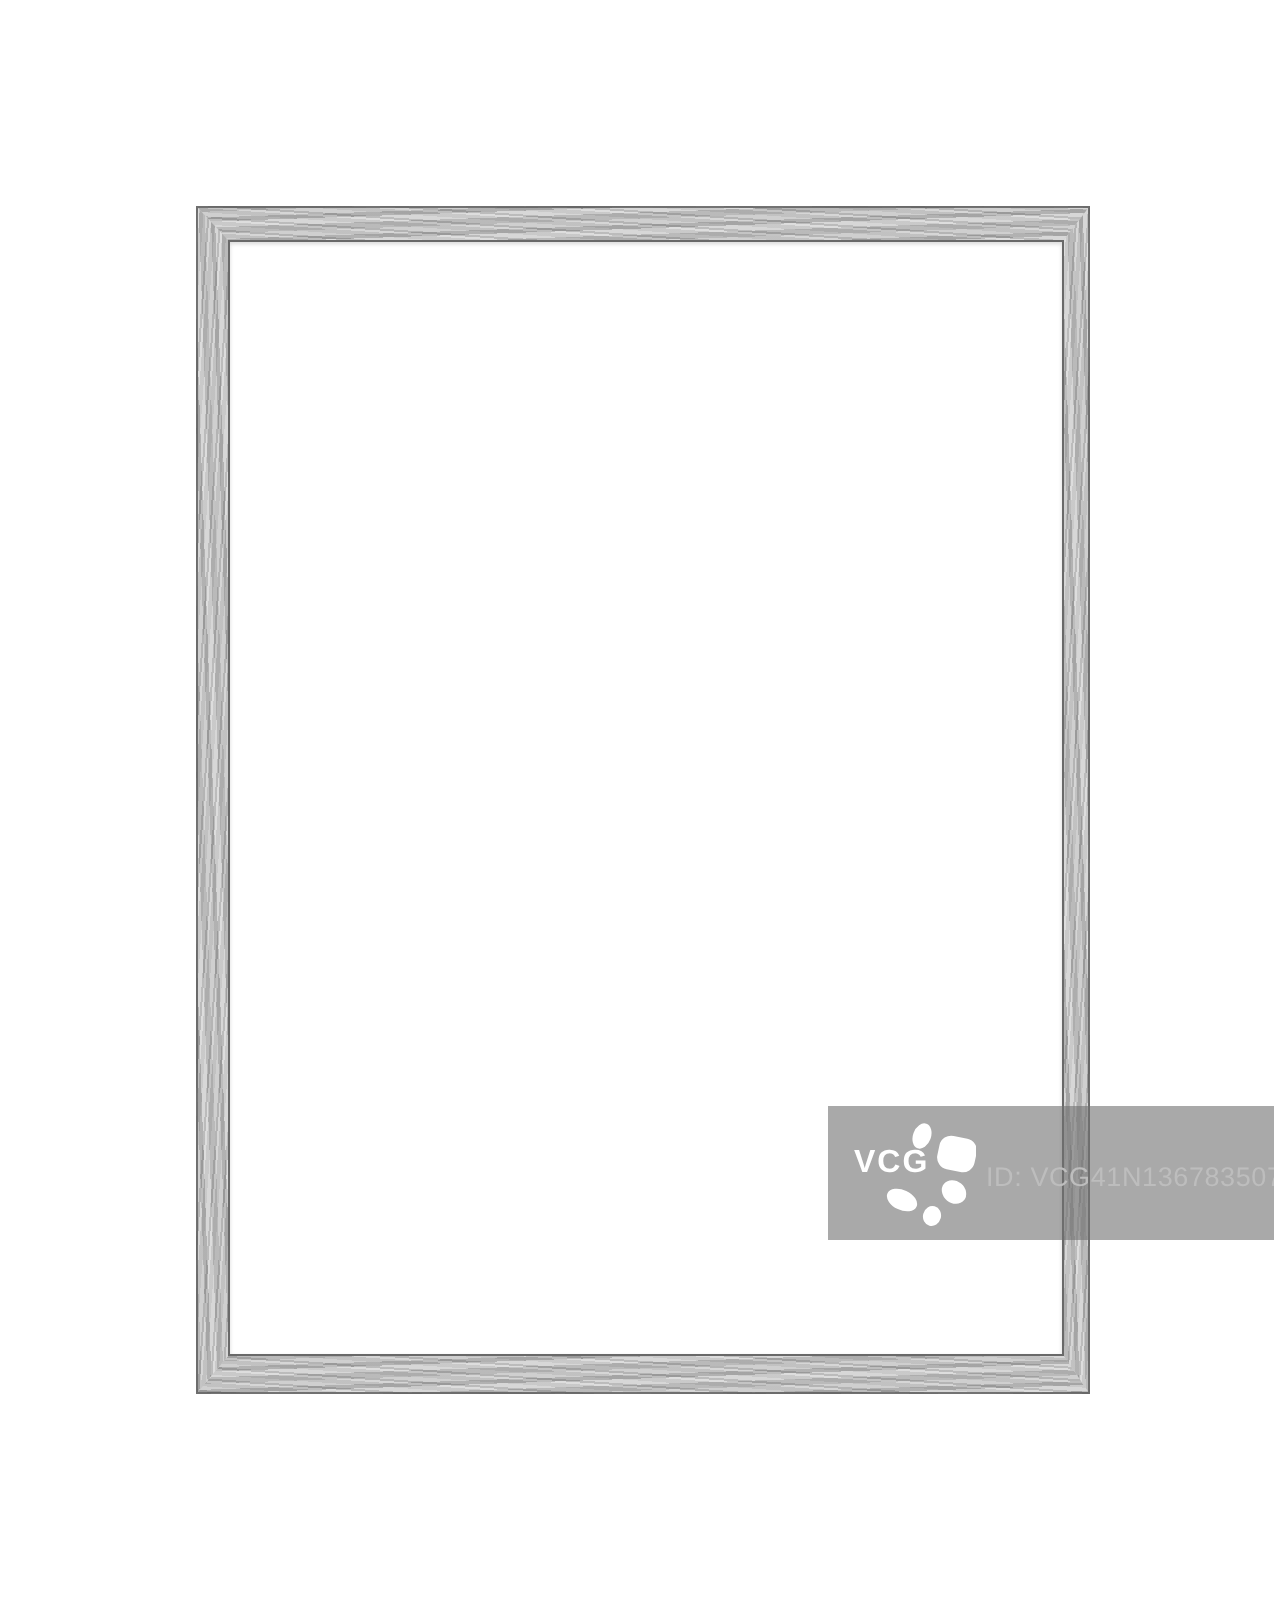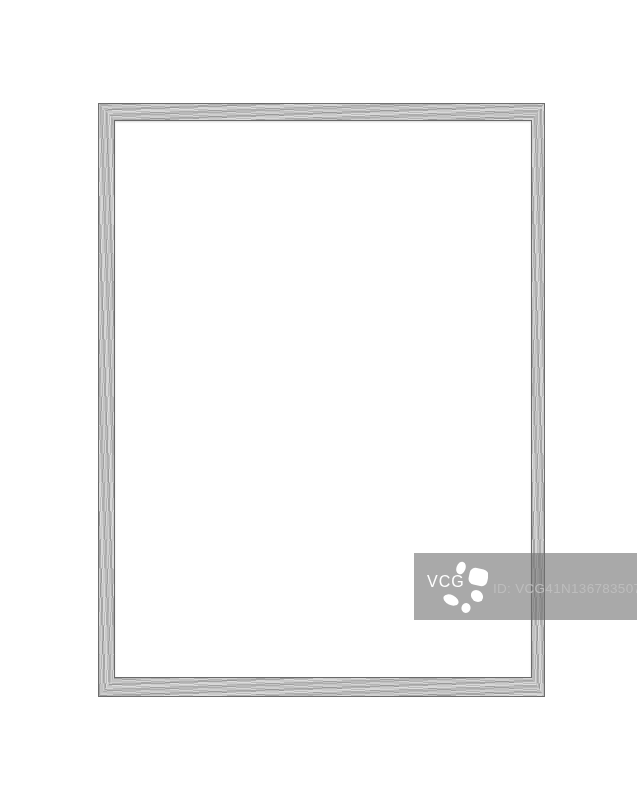--- a/index.html
+++ b/index.html
@@ -105,21 +105,21 @@
     position:absolute;
     left:414px; top:553px;
     width:223px; height:67px;
     background:var(--watermark-bar);
     z-index:5;
   }
   .wm-logo-text{
     position:absolute;
     left:13px; top:21px;
     font-size:16px;
-    font-weight:normal;
+    font-weight:bold;
     letter-spacing:1px;
     line-height:1;
     color:var(--watermark-logo);
   }
   .wm-flower{
     position:absolute;
     left:29px; top:8px;
     width:45px; height:52px;
     color:var(--watermark-logo);
   }

